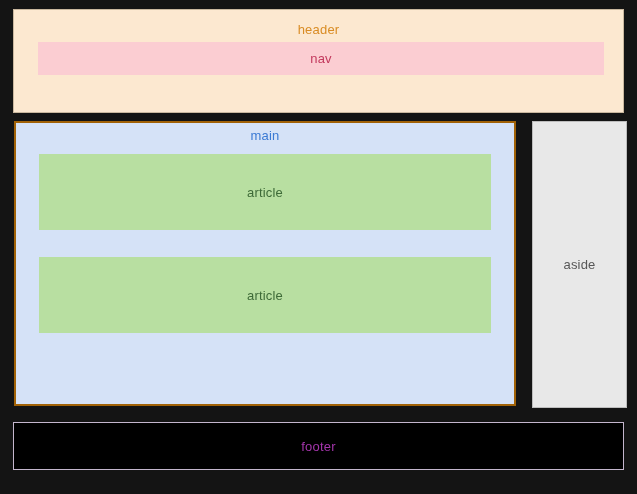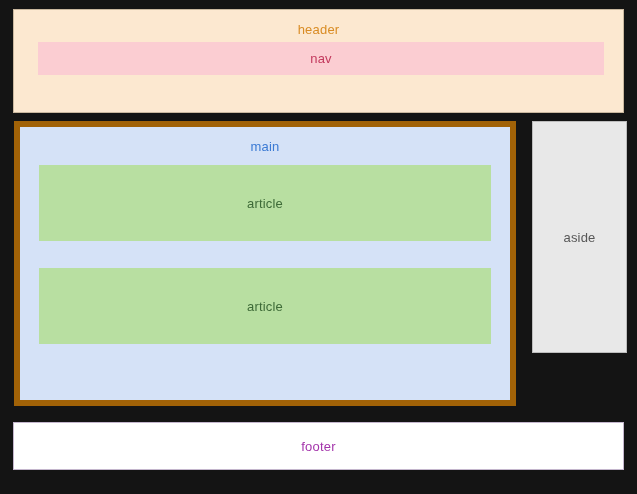--- a/index.html
+++ b/index.html
@@ -67,25 +67,25 @@
     color: #c33a5e;
   }
 
   
   #main-box {
     left: 14px;
     top: 121px;
     width: 502px;
     height: 285px;
     background: #d5e2f7;
-    border: 6px solid #a16207;
+    border: 2px solid #a16207;
     flex-direction: column;
     align-items: center;
     justify-content: flex-start;
-    padding-top: 13px;
+    padding-top: 6px;
   }
   #main-label {
     color: #3b7ad4;
   }
 
   
   .article-box {
     width: 452px;
     height: 76px;
     background: #b8dfa1;
@@ -98,35 +98,35 @@
   }
   .article-label {
     color: #3e6b38;
   }
 
   
   #aside-box {
     left: 532px;
     top: 121px;
     width: 95px;
-    height: 232px;
+    height: 287px;
     background: #e8e8e8;
     border: 1px solid #bdbdbd;
   }
   #aside-label {
     color: #575757;
   }
 
   
   #footer-box {
     left: 13px;
     top: 422px;
     width: 611px;
     height: 48px;
-    background: #ffffff;
+    background: #000000;
     border: 1px solid #c4b6cd;
   }
   #footer-label {
     color: #a435ab;
   }
 
   
   #watermark {
     position: absolute;
     right: 9px;

